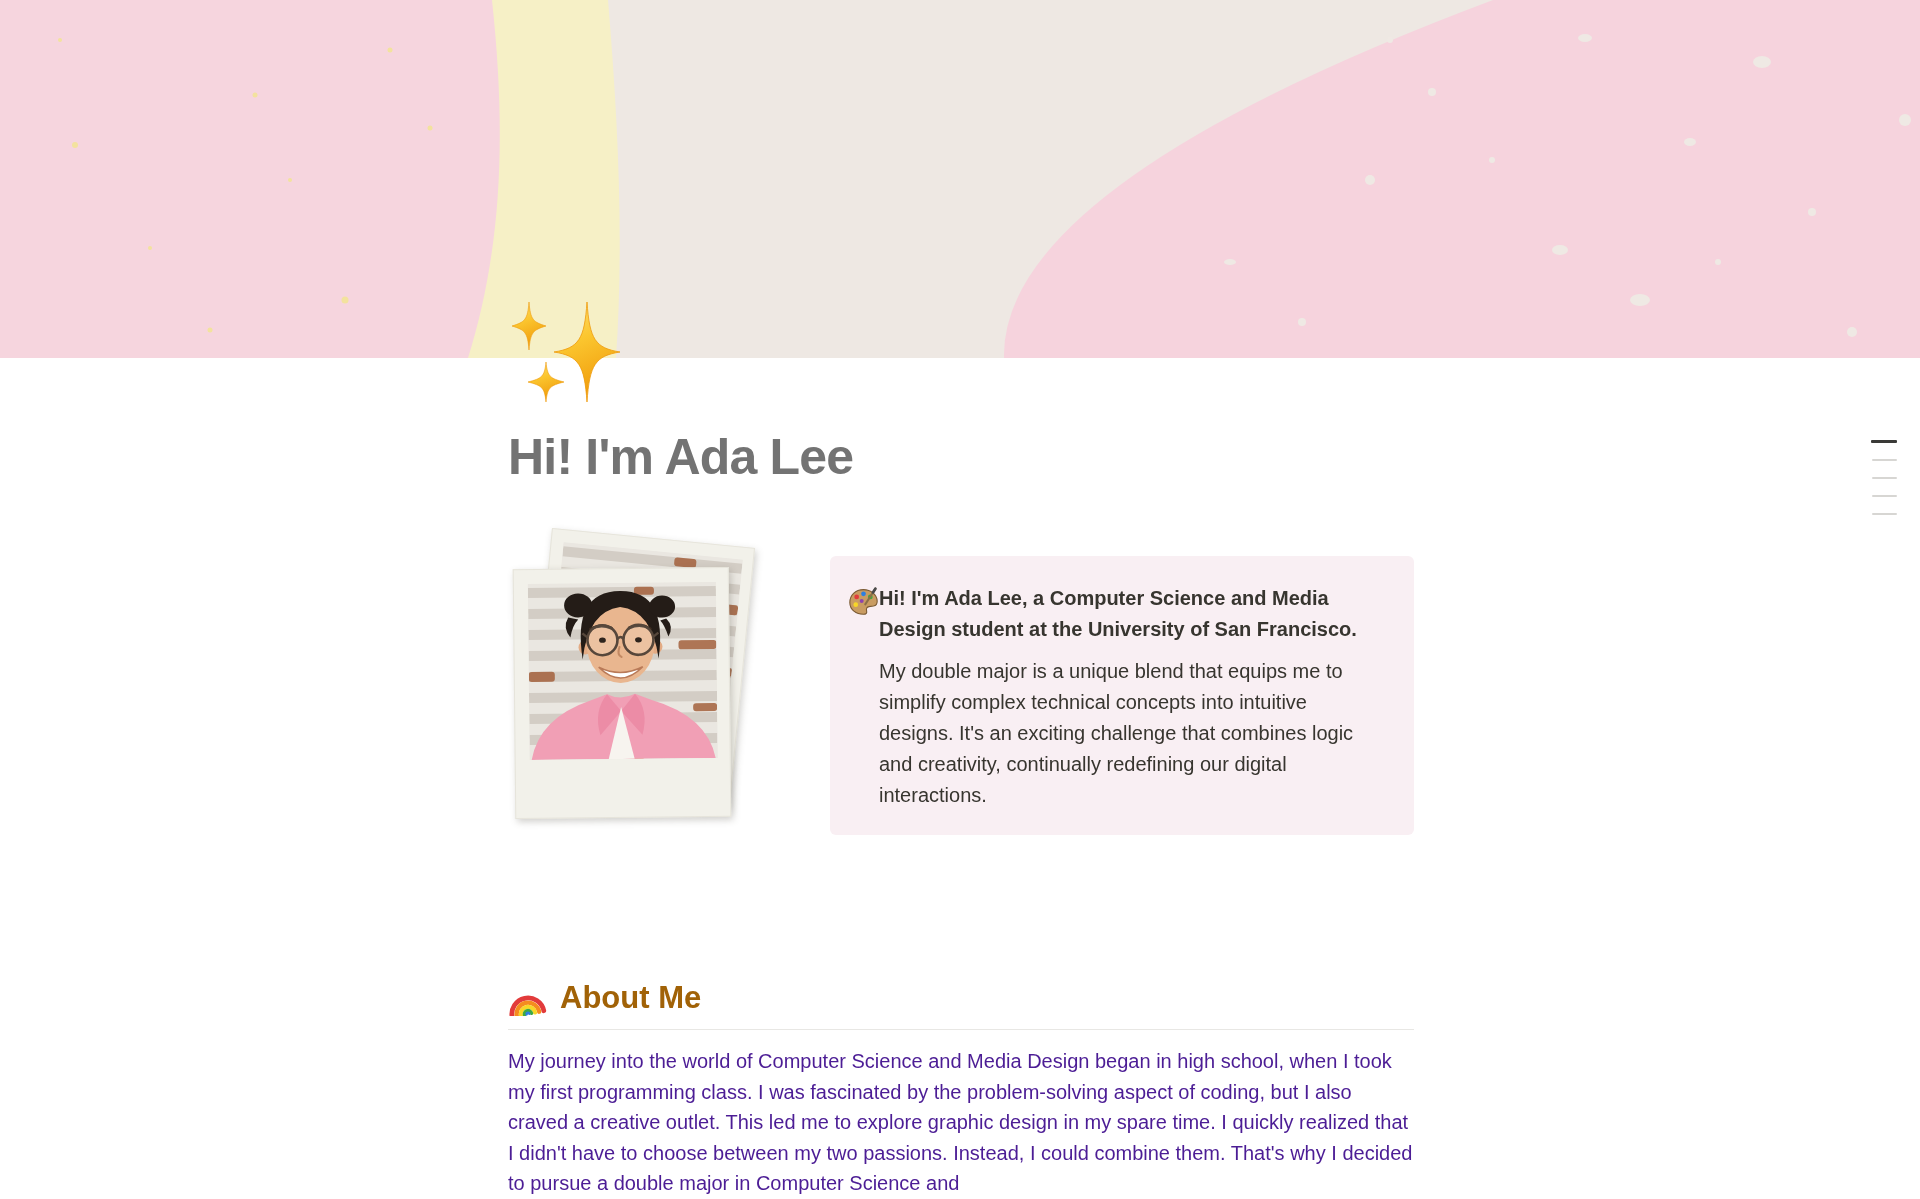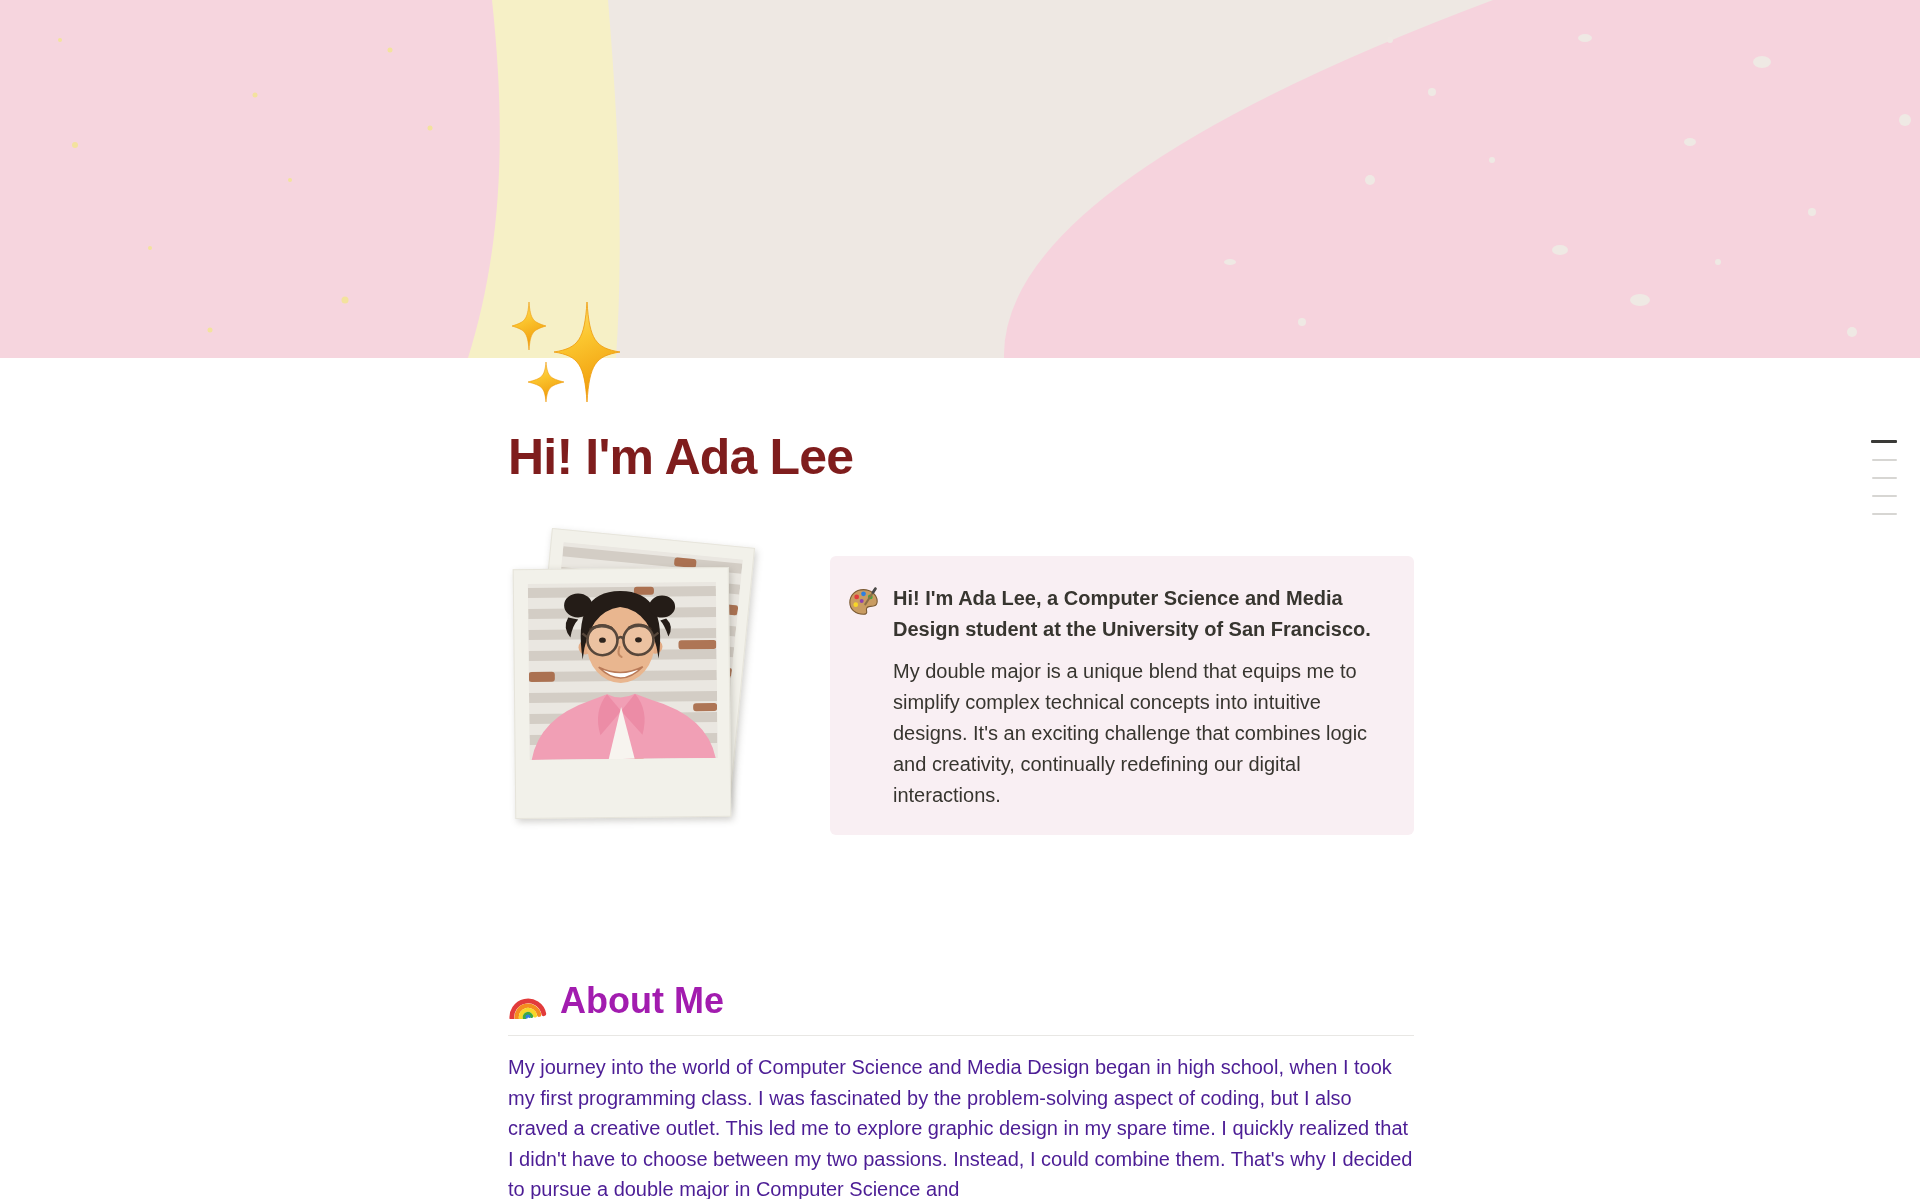--- a/index.html
+++ b/index.html
@@ -8,44 +8,44 @@
     background:#ffffff;
     font-family:"Liberation Sans", sans-serif;
     color:#37352F;
     position:relative;
     overflow:hidden;
   }
   .banner { position:absolute; left:0; top:0; width:1920px; height:358px; overflow:hidden; }
   .page-icon { position:absolute; left:512px; top:297px; width:112px; height:112px; }
   .page-title {
     position:absolute; left:508px; top:430px; width:906px;
-    font-size:50px; font-weight:700; letter-spacing:-0.8px; color:#7f1d1d;
+    font-size:50px; font-weight:700; letter-spacing:-0.8px; color:#737373;
     line-height:1.1;
   }
   .photo-group { position:absolute; left:514px; top:522px; width:262px; height:312px; }
   .polaroid { position:absolute; background:#F2F1EA; border:1px solid #E6E4DB;
     box-shadow:2px 3px 7px rgba(90,85,75,0.28); }
   .polaroid .photo { position:absolute; overflow:hidden; background:#EAE7E1; }
   .back-polaroid { left:38px; top:6px; width:204px; height:260px;
     transform:rotate(5.6deg); transform-origin:top left; }
   .back-polaroid .photo { left:12px; top:12px; width:180px; height:196px; }
   .front-polaroid { left:0px; top:46px; width:216px; height:250px; transform:rotate(-0.6deg); }
   .front-polaroid .photo { left:14px; top:14px; width:188px; height:176px; }
   .callout {
     position:absolute; left:830px; top:556px; width:584px; min-height:267px;
     border-radius:6px; padding:27px 30px 24px 18px;
-    display:flex; align-items:flex-start; gap:14px;
+    display:flex; align-items:flex-start; 
   }
   .callout-icon { width:31px; height:31px; flex:none; margin-top:3px; }
   .callout-text { font-size:20px; line-height:31px; color:#37352F; }
   .callout-bold { font-weight:700; }
   .callout-body { margin-top:11px; font-weight:400; }
   .about { position:absolute; left:508px; top:980px; width:906px; }
   .about-heading { display:flex; align-items:center; gap:12px;
-    font-size:36px; font-weight:700; color:#a21caf; }
+    font-size:31px; font-weight:700; color:#a16207; }
   .about-heading .h-icon { width:40px; height:38px; flex:none; margin-top:-2px; }
   .about-divider { margin-top:13px; height:1px; background:#E8E7E4; width:100%; }
   .about-paragraph { margin-top:16px; font-size:20px; line-height:30.5px; color:#4c1d95;
     width:906px; }
   .toc { position:absolute; top:440px; right:23px; display:flex; flex-direction:column;
     align-items:flex-end; gap:16px; }
   .toc-line { width:25px; height:2px; background:#D7D6D3; border-radius:1px; cursor:pointer; }
   .toc-line.active { width:26px; height:3px; background:#3a3a37; }
 </style>
 </head>

